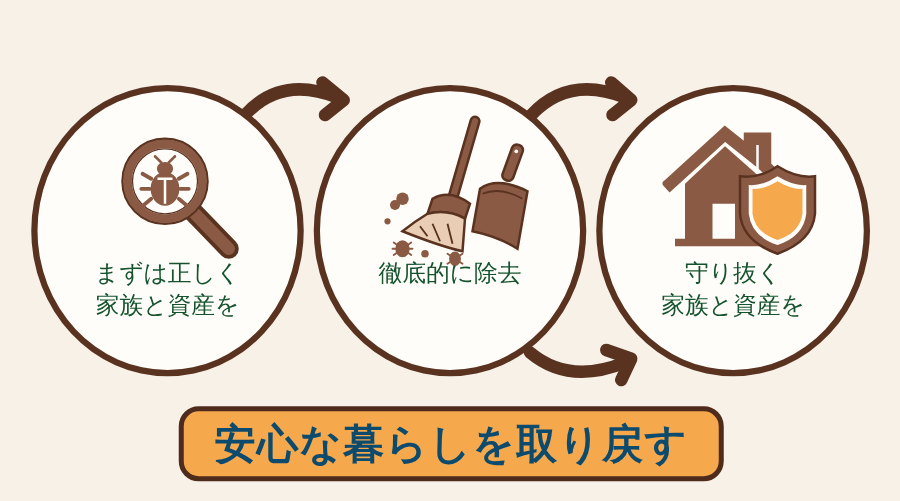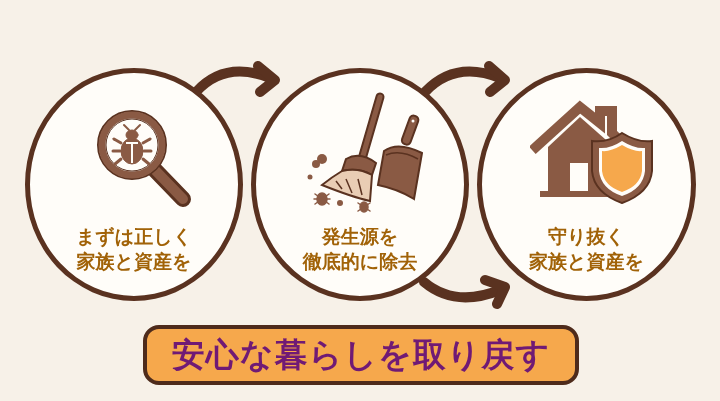--- a/index.html
+++ b/index.html
@@ -18,41 +18,40 @@
     background: #fffdf9;
     box-sizing: border-box;
   }
   .c1 { left: 25px; top: 68px; width: 218px; height: 233px; }
   .c2 { left: 251px; top: 68px; width: 218px; height: 233px; }
   .c3 { left: 477px; top: 68px; width: 219px; height: 233px; }
   .icon { position: absolute; }
   .label {
     position: absolute; left: 0; width: 100%;
     text-align: center;
-    color: #a16207;
-    font-weight: bold;
+    color: #14532d;
+    font-weight: normal;
     font-size: 19px;
     line-height: 25px;
     letter-spacing: 0px;
-    margin-top: 17px;
   }
   .label span { display: block; }
   .arrows { position: absolute; left: 0; top: 0; }
   .banner {
     position: absolute;
     left: 143px; top: 325px;
     width: 436px; height: 60px;
     background: #f6a84c;
     border: 4px solid #4e2b1b;
     border-radius: 16px;
     box-sizing: border-box;
     display: flex; align-items: center; justify-content: center;
   }
   .banner-text {
-    color: #701a75;
+    color: #0c4a6e;
     font-weight: bold;
     font-size: 33px;
     letter-spacing: 1px;
     white-space: nowrap;
   }
 </style>
 </head>
 <body>
 
 <div class="stage">
@@ -132,21 +131,20 @@
         <ellipse cx="20" cy="110" rx="5" ry="6"></ellipse>
         <line x1="13" y1="105" x2="27" y2="115"></line>
         <line x1="27" y1="105" x2="13" y2="115"></line>
         <line x1="12" y1="110" x2="28" y2="110"></line>
         <ellipse cx="62" cy="118" rx="4" ry="5"></ellipse>
         <line x1="56" y1="114" x2="68" y2="122"></line>
         <line x1="68" y1="114" x2="56" y2="122"></line>
       </g>
     </svg>
     <div class="label" style="top:134px;">
-      <span>発生源を</span>
       <span>徹底的に除去</span>
     </div>
   </div>
 
   <div class="circle c3">
     <svg class="icon" style="left:48px; top:22px;" width="130" height="110" viewBox="0 0 130 110">
 
       <path d="M6 52 L 50 12 L 70 28 L 70 16 L 82 16 L 82 38 L 96 52" fill="none" stroke="#8a5a44" stroke-width="10" stroke-linecap="square" stroke-linejoin="miter"></path>
       <path d="M18 52 L 18 98 L 84 98 L 84 52 L 50 22 Z" fill="#8a5a44"></path>
       <rect x="40" y="68" width="18" height="30" fill="#fffdf9"></rect>

